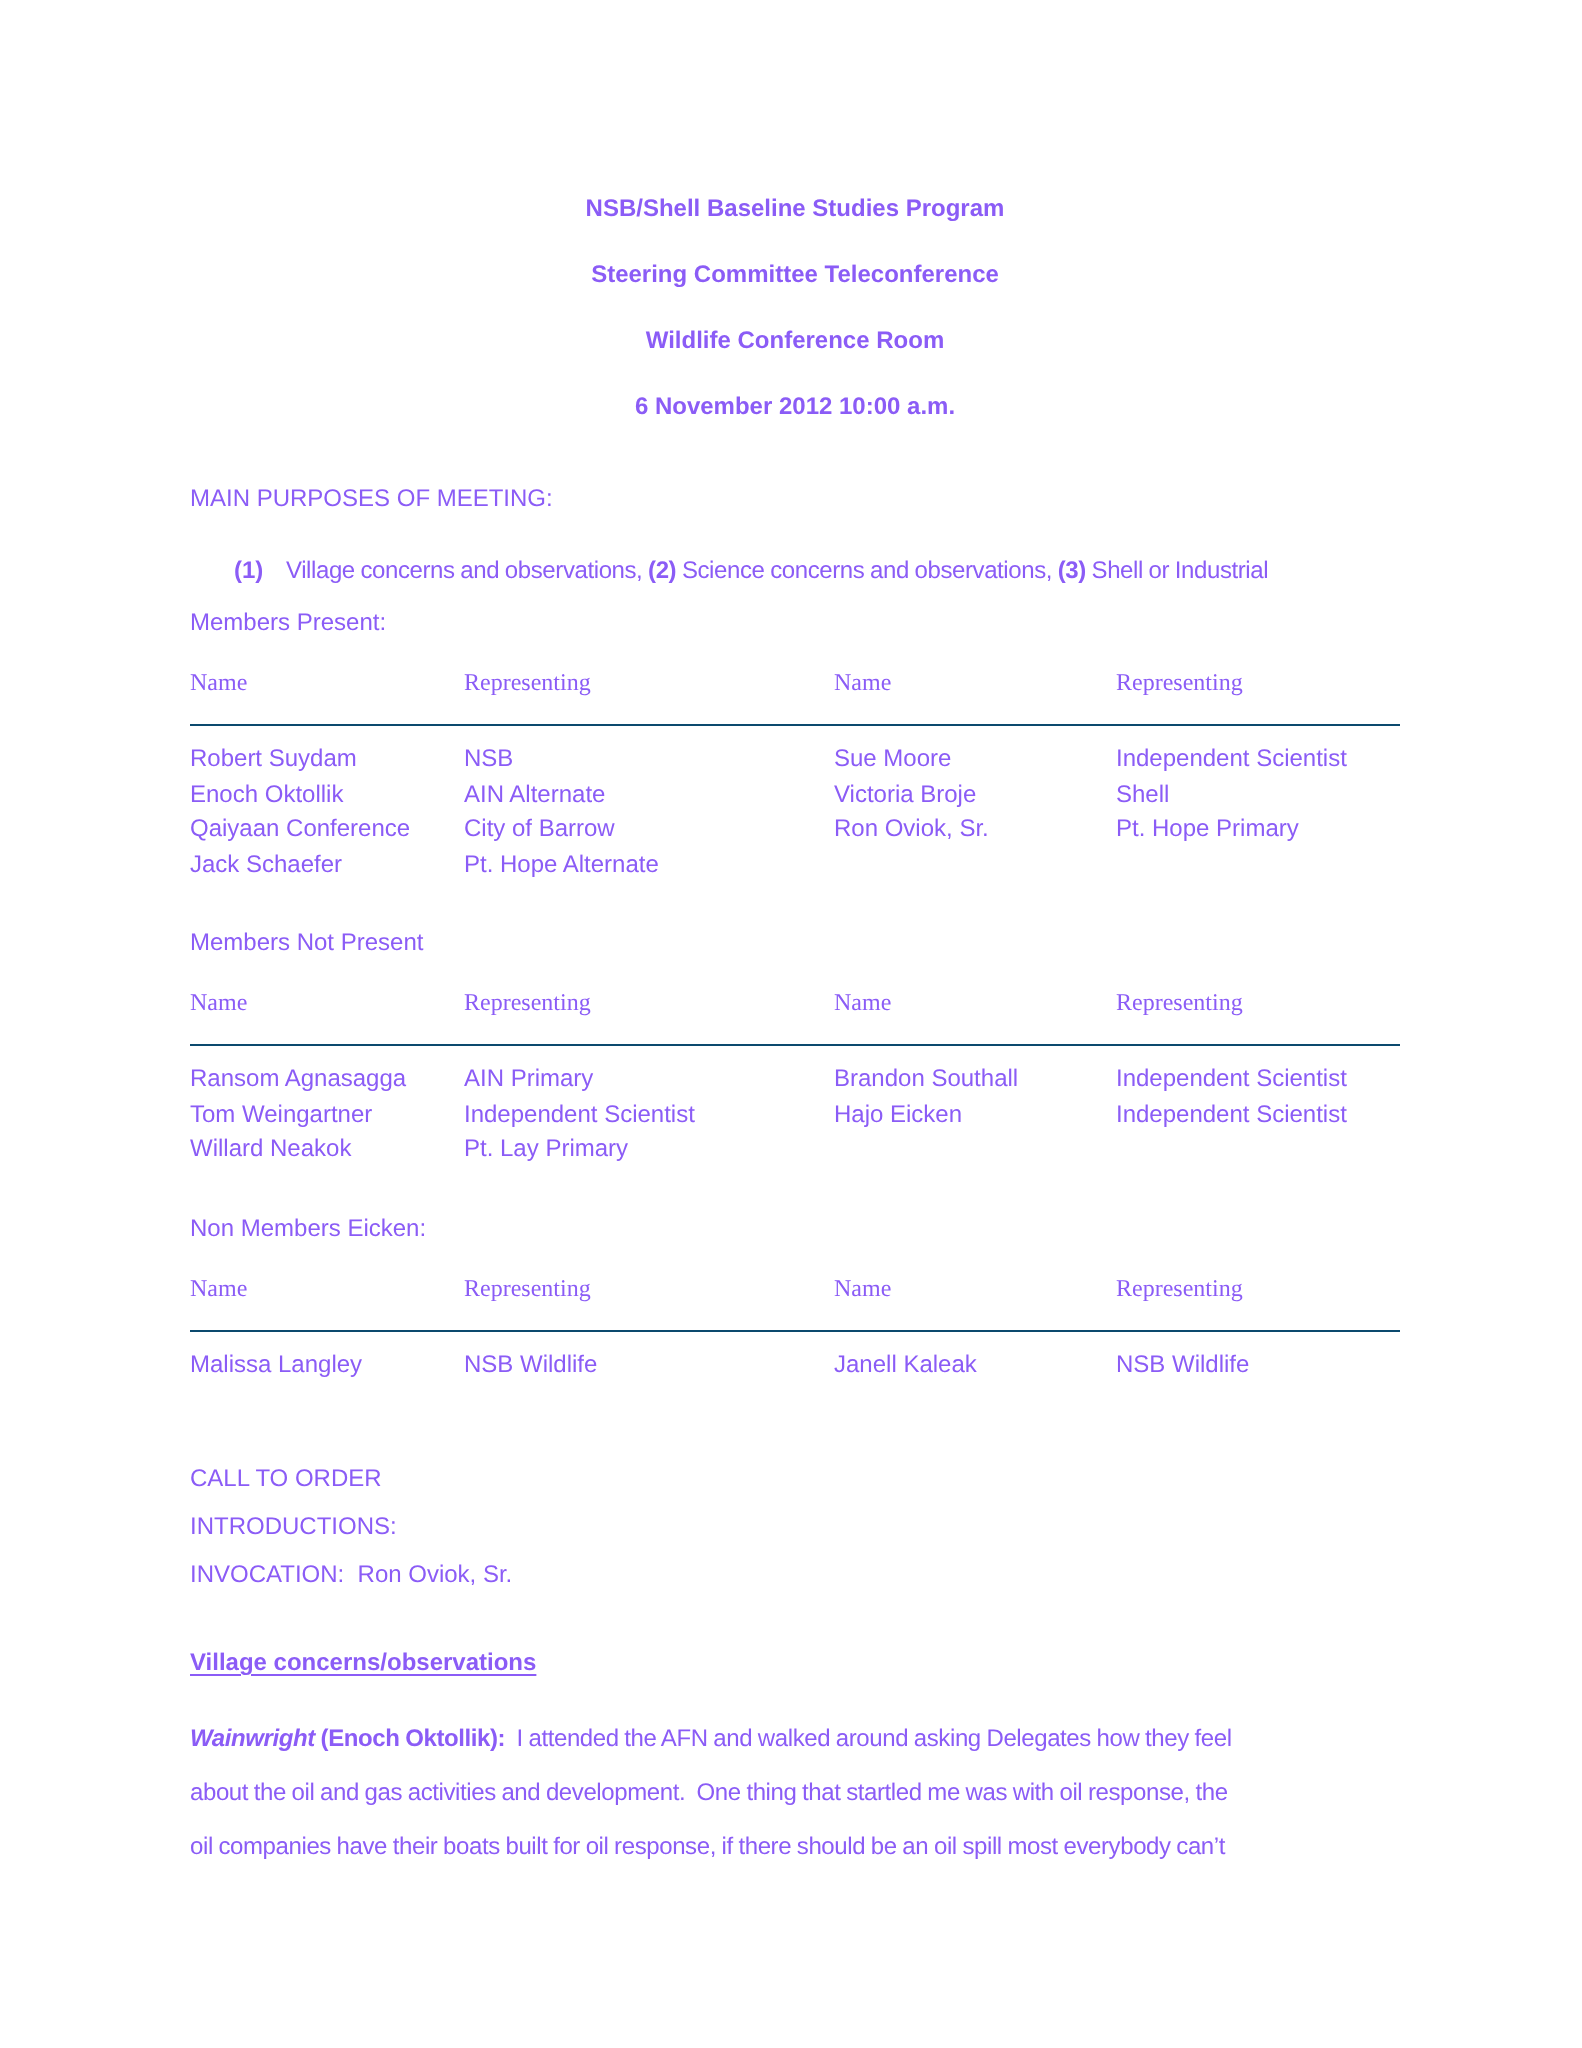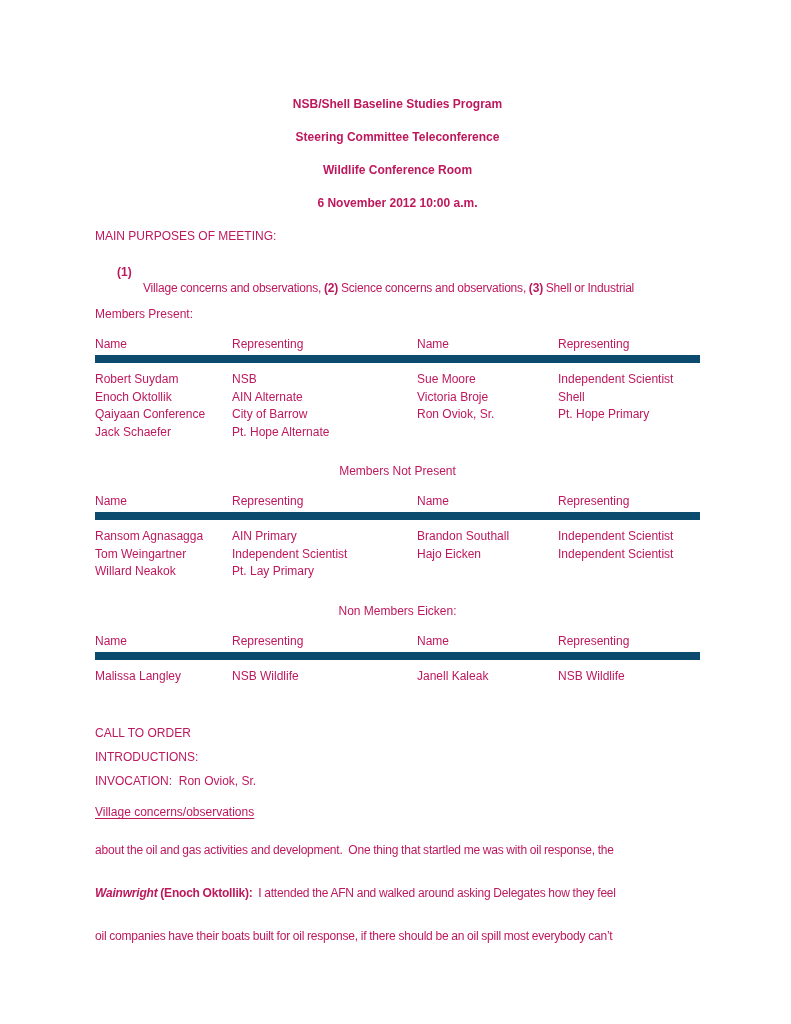--- a/index.html
+++ b/index.html
@@ -6,76 +6,76 @@
   .page {
     position: relative;
     width: 791px;
     height: 1024px;
     margin: 0 auto;
     background: #ffffff;
     box-sizing: border-box;
     padding: 88px 91px 0 95px;
     font-family: "Liberation Sans", sans-serif;
     font-size: 12px;
-    color: #be185d;
+    color: #8b5cf6;
     overflow: hidden;
   }
   .title-block .title-line {
     text-align: center;
     font-weight: bold;
     line-height: 33px;
     white-space: pre;
   }
   .label {
     line-height: 17px;
     white-space: pre;
   }
-  .purposes-label { margin-top: 8px; }
+  .purposes-label { margin-top: 21px; }
   .purposes-list {
     margin-top: 14px;
     display: flex;
     align-items: flex-start;
   }
   .purposes-marker {
     font-weight: bold;
     margin-left: 22px;
     width: 26px;
     flex: 0 0 26px;
     line-height: 27px;
   }
   .purposes-lines { flex: 1 1 auto; }
   .flow-line {
     line-height: 27px;
     white-space: pre;
     letter-spacing: -0.2px;
     word-spacing: -0.3px;
-    margin-top: 16px;
   }
   .members-label { margin-top: 4px; }
-  .table-label-gap { margin-top: 22px; text-align: center; }
+  .table-label-gap { margin-top: 22px; }
   .tbl { margin-top: 14px; }
   .tbl-head {
     display: grid;
     grid-template-columns: 137px 185px 141px 142px;
     line-height: 15px;
-    padding-bottom: 3px;
-    border-bottom: 8px solid #0c4a6e;
+    padding-bottom: 13px;
+    border-bottom: 1px solid #0c4a6e;
+    font-family: Liberation Serif, serif;
   }
   .tbl-body {
     display: grid;
     grid-template-columns: 137px 185px 141px 142px;
     padding-top: 8px;
     line-height: 17.5px;
   }
   .tbl-head span, .tbl-body span { white-space: pre; }
   .call-label { margin-top: 40px; }
   .proc-label { margin-top: 7px; }
   .village-heading {
-    margin-top: 14px;
-    font-weight: normal;
+    margin-top: 27px;
+    font-weight: bold;
     text-decoration: underline;
     text-underline-offset: 2px;
     line-height: 17px;
     white-space: pre;
   }
   .paragraph { margin-top: 16px; }
 </style>
 </head>
 <body>
 
@@ -168,18 +168,18 @@
       </div>
   </div>
 
   <div class="label call-label">CALL TO ORDER</div>
   <div class="label proc-label">INTRODUCTIONS:</div>
   <div class="label proc-label">INVOCATION:  Ron Oviok, Sr.</div>
 
   <div class="village-heading">Village concerns/observations</div>
 
   <div class="paragraph">
+    <div class="flow-line"><span style="font-weight: bold; font-style: italic;">Wainwright</span><span style="font-weight: bold;"> (Enoch Oktollik):</span><span>  I attended the AFN and walked around asking Delegates how they feel</span></div>
     <div class="flow-line"><span>about the oil and gas activities and development.  One thing that startled me was with oil response, the</span></div>
-    <div class="flow-line"><span style="font-weight: bold; font-style: italic;">Wainwright</span><span style="font-weight: bold;"> (Enoch Oktollik):</span><span>  I attended the AFN and walked around asking Delegates how they feel</span></div>
     <div class="flow-line"><span>oil companies have their boats built for oil response, if there should be an oil spill most everybody can’t</span></div>
   </div>
 
 </div>
 
 </body></html>

